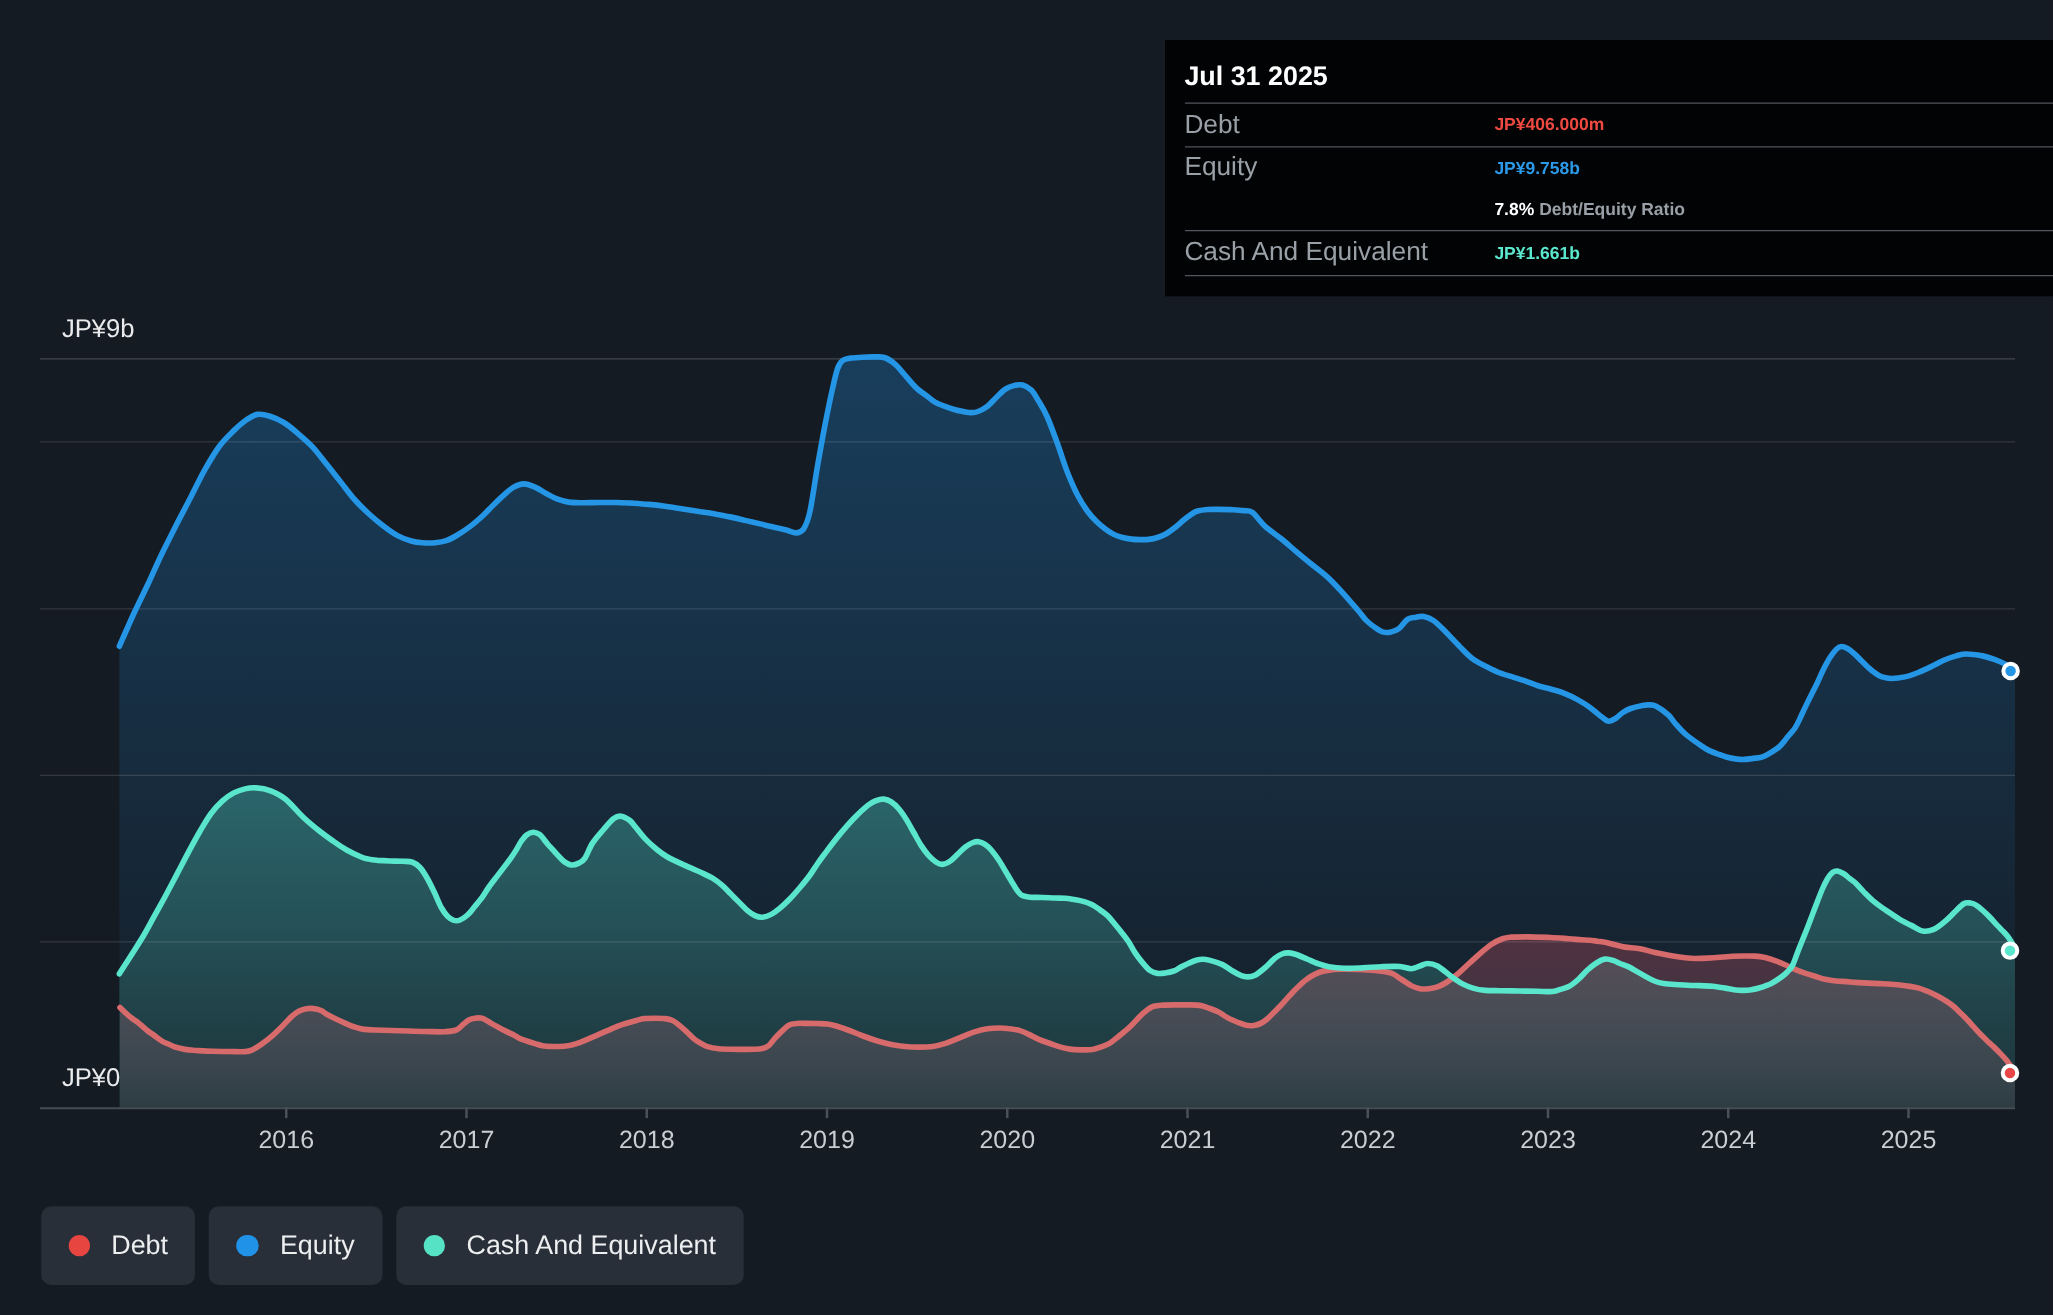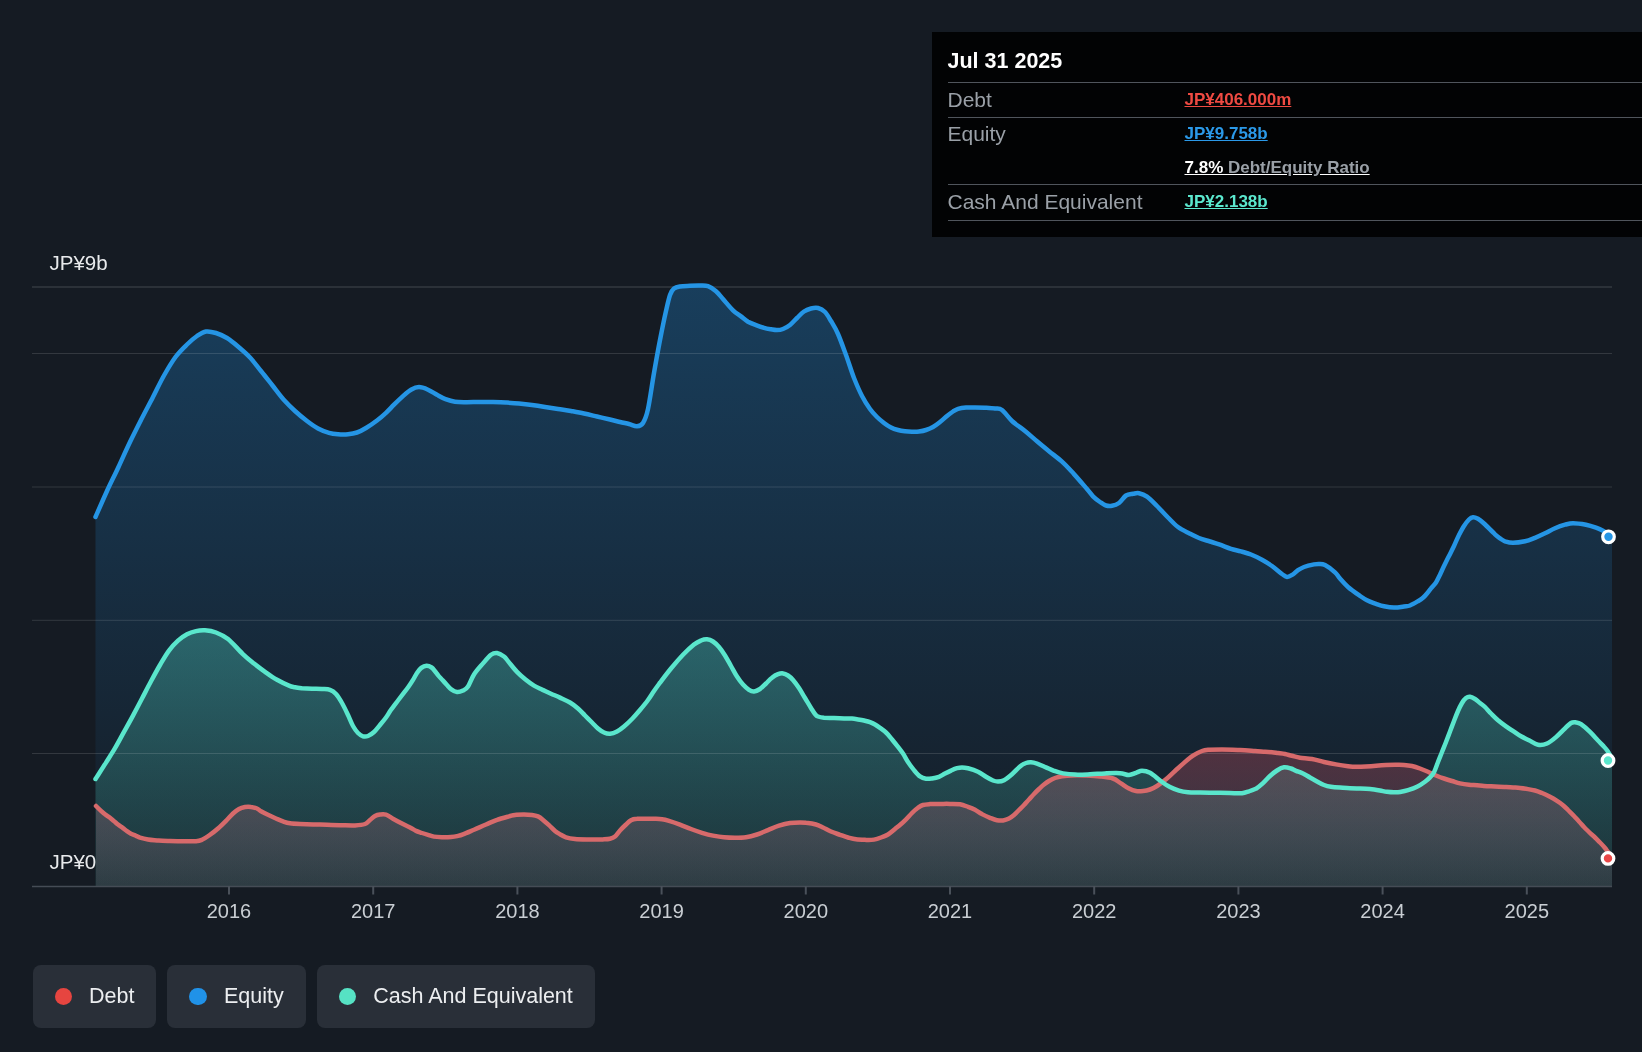--- a/index.html
+++ b/index.html
@@ -6,21 +6,21 @@
 html,body { width:1642px; height:1052px; background:#151b23; overflow:hidden;
   font-family:"Liberation Sans", sans-serif; }
 #chart { position:absolute; left:0; top:0; }
 #tip { position:absolute; left:931.5px; top:31.5px; width:841px; height:205.5px;
   background:#020304; color:#fff; }
 #tip .title { position:absolute; left:16px; top:0; height:50px; line-height:58px;
   font-size:21.5px; font-weight:bold; color:#fff; }
 #tip .sep { position:absolute; left:16px; right:33px; height:1px; background:#50555c; }
 #tip .row { position:absolute; left:16px; right:33px; }
 #tip .lab { position:absolute; left:0; font-size:21px; color:#9aa0a7; }
-#tip .val { position:absolute; left:237px; font-size:17px; font-weight:bold;text-decoration:underline; }
+#tip .val { position:absolute; left:248px; font-size:14px; font-weight:bold; }
 #legend { position:absolute; left:32.5px; top:965px; display:flex; gap:11px; }
 .chip { height:63px; background:#292f38; border-radius:8px; display:flex;
   align-items:center; padding:0 22px; }
 .chip .dot { width:17.5px; height:17.5px; border-radius:50%; margin-right:17px; }
 .chip .txt { font-size:21.5px; font-weight:500; color:#eceef0; }
 </style>
 </head>
 <body>
 <div id="chart"><svg width="1642" height="1052" viewBox="0 0 1642 1052" font-family="Liberation Sans, sans-serif">
 <defs>
@@ -89,21 +89,21 @@
   <div class="row" style="top:85.5px; height:34px; line-height:34px">
     <span class="lab">Equity</span>
       <span class="val" style="color:#2b99e8">JP¥9.758b</span>
   </div>
   <div class="row" style="top:119.5px; height:33px; line-height:33px">
     <span class="val" style="color:#fff">7.8% <span style="color:#9aa0a7">Debt/Equity Ratio</span></span>
   </div>
   <div class="sep" style="top:152.5px"></div>
   <div class="row" style="top:152.5px; height:36px; line-height:36px">
     <span class="lab">Cash And Equivalent</span>
-      <span class="val" style="color:#5be8ce">JP¥2.138b</span>
+      <span class="val" style="color:#5be8ce">JP¥1.661b</span>
   </div>
   <div class="sep" style="top:188.5px"></div>
 </div>
 <div id="legend">
   <div class="chip">
       <span class="dot" style="background:#e64540"></span>
       <span class="txt">Debt</span>
     </div>
   <div class="chip">
       <span class="dot" style="background:#2092e8"></span>

